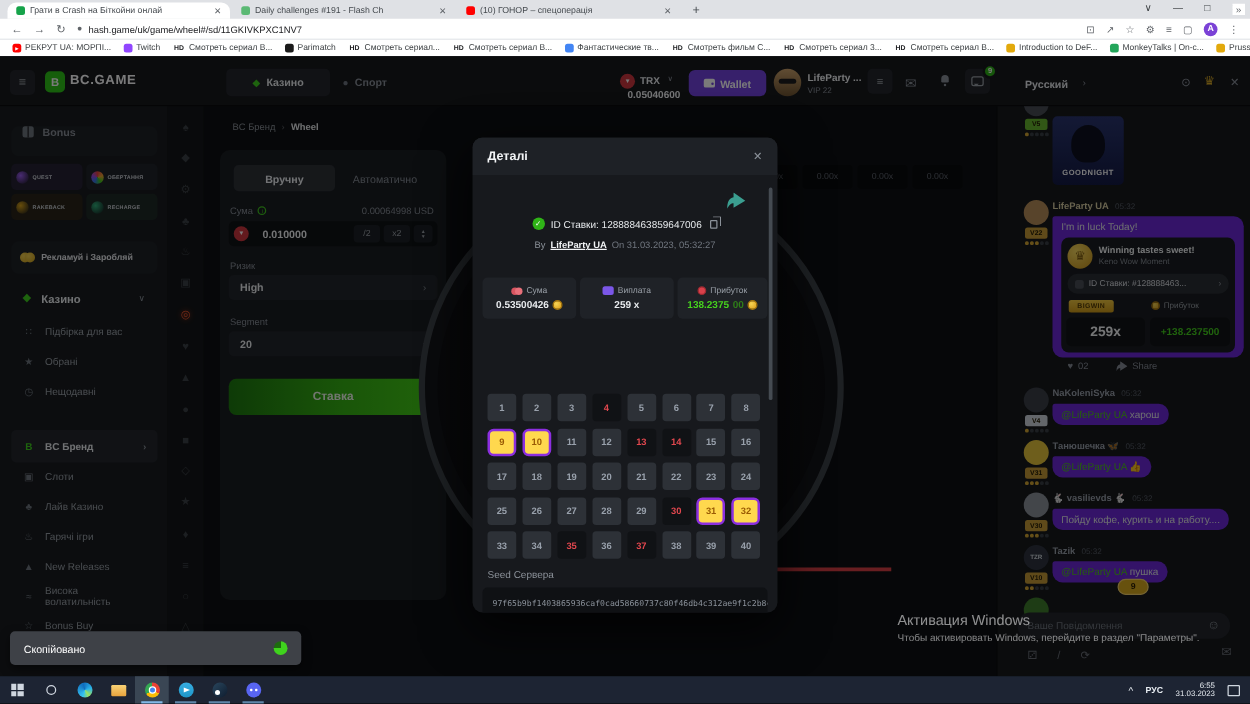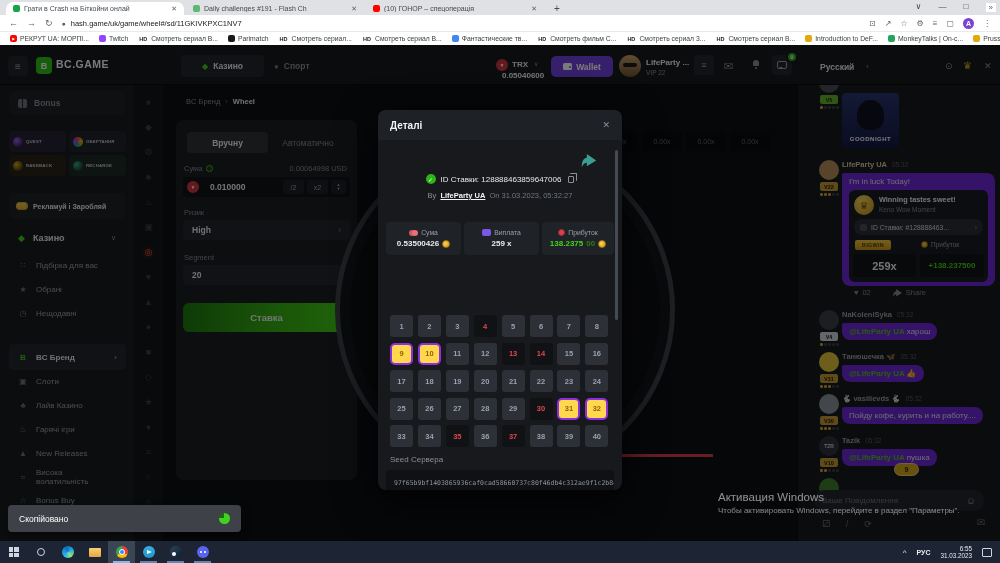--- a/index.html
+++ b/index.html
@@ -50,21 +50,21 @@
 .belli::before{content:"";position:absolute;left:1px;top:0;width:6px;height:6px;background:#8b9199;border-radius:3px 3px 1px 1px}
 .belli::after{content:"";position:absolute;left:3px;bottom:0;width:2px;height:2px;background:#8b9199;border-radius:50%}
 .chbi{width:10px;height:8px;border:1px solid #9aa0a8;border-radius:2px;position:relative}
 .chbi::after{content:"";position:absolute;left:1px;bottom:-3px;border:2px solid transparent;border-top-color:#9aa0a8}
 #chatbadge{position:absolute;left:786px;top:6px;width:12px;height:12px;border-radius:50%;background:#2fb317;border:2px solid #17191d;color:#fff;font-size:6px;font-weight:bold;display:flex;align-items:center;justify-content:center;z-index:2}
 #lang{position:absolute;left:820px;top:17px;font-size:8.5px;font-weight:bold;color:#e8ebee}
 #langchev{position:absolute;left:866px;top:17px;font-size:8px;color:#8b9199}
 .hic{position:absolute;font-size:9px;color:#8b9199}
 
 #sbar{position:absolute;top:40px;left:0;width:134px;bottom:0;background:#1a1d21}
-#bonusbox{position:absolute;left:9px;top:6px;width:117px;height:24px;background:#1f2227;border-radius:6px;display:flex;align-items:center;gap:7px;padding:0 9px}
+#bonusbox{position:absolute;left:9px;top:16px;width:117px;height:24px;background:#1f2227;border-radius:6px;display:flex;gap:7px;padding:0 9px}
 .gifti{width:9px;height:9px;background:#70777f;border-radius:2px;position:relative}
 .gifti::after{content:"";position:absolute;left:3.5px;top:0;bottom:0;width:1.5px;background:#1f2227}
 #bonuslbl{font-size:8.5px;font-weight:bold;color:#8b9199}
 #promos{position:absolute;left:9px;top:46px;width:117px;display:grid;grid-template-columns:1fr 1fr;gap:3px}
 .ptile{height:21px;border-radius:4px;display:flex;align-items:center;gap:3px;padding:0 4px}
 .pico{width:10px;height:10px;border-radius:50%;flex:none}
 .plbl{font-size:4.3px;font-weight:bold;color:#c9ced4;letter-spacing:.2px}
 #advert{position:absolute;left:9px;top:108px;width:117px;height:26px;background:#1f2227;border-radius:6px;display:flex;align-items:center;gap:6px;padding:0 7px}
 .coins2{width:11px;height:8px;position:relative}
 .coins2::before,.coins2::after{content:"";position:absolute;width:8px;height:8px;border-radius:50%;background:radial-gradient(circle at 35% 35%,#f3cd4e,#caa01a)}
@@ -111,21 +111,21 @@
 .vbadge{position:absolute;left:22px;top:22px;width:18px;height:9px;border-radius:2px;font-size:5.5px;font-weight:bold;color:#241c05;display:flex;align-items:center;justify-content:center}
 .pips{position:absolute;left:22px;top:33px;display:flex;gap:1.5px}
 .pip{width:2.5px;height:2.5px;border-radius:50%;background:#3a3f46}
 .pip.lit{background:#d3a633}
 .nrow{position:absolute;left:44px;top:0;display:flex;gap:5px;align-items:baseline;white-space:nowrap}
 .uname{font-size:7.5px;font-weight:bold;color:#9aa1ab}
 .uname.self{color:#d9cfa4}
 .mtime{font-size:6.5px;color:#565c64}
 .bubble{position:absolute;left:44px;top:13px;background:#6d28d9;border-radius:2px 8px 8px 8px;padding:4px 7px;font-size:8px;color:#e3e6ea;white-space:nowrap}
 .bubble.big{width:153px;white-space:normal}
-.mention{color:#4fc31d;font-weight:bold}
+.mention{color:#4fc31d;font-weight:normal}
 .gif{position:absolute;left:44px;top:20px;width:57px;height:55px;border-radius:4px;background:linear-gradient(#2a3570,#141b45);overflow:hidden}
 .ghead{position:absolute;left:15px;top:7px;width:27px;height:30px;border-radius:50% 50% 42% 42%;background:#0d1020}
 .gtxt{position:absolute;left:0;right:0;bottom:6px;text-align:center;font-size:6px;font-weight:bold;color:#fff;letter-spacing:.5px}
 .wincard{position:relative;margin-top:4px;width:139px;height:92px;background:#1a1d22;border-radius:6px}
 .crown{position:absolute;left:5px;top:5px;width:20px;height:20px;border-radius:50%;background:radial-gradient(circle at 35% 30%,#f8d95e,#c9941c);color:#7c5a10;font-size:10px;display:flex;align-items:center;justify-content:center}
 .wt{position:absolute;left:30px;top:5px;font-size:7.3px;font-weight:bold;color:#f2f4f6;white-space:nowrap}
 .ws{position:absolute;left:30px;top:16px;font-size:6.5px;color:#878d96;white-space:nowrap}
 .idpill{position:absolute;left:5px;top:29px;width:129px;height:16px;background:#2b2e35;border-radius:8px;display:flex;align-items:center;gap:4px;padding:0 6px;color:#d8dce1;font-size:6.8px;white-space:nowrap}
 .pic{width:7px;height:7px;border-radius:2px;background:#4a4f57;flex:none}
 .pt{flex:1;overflow:hidden}

